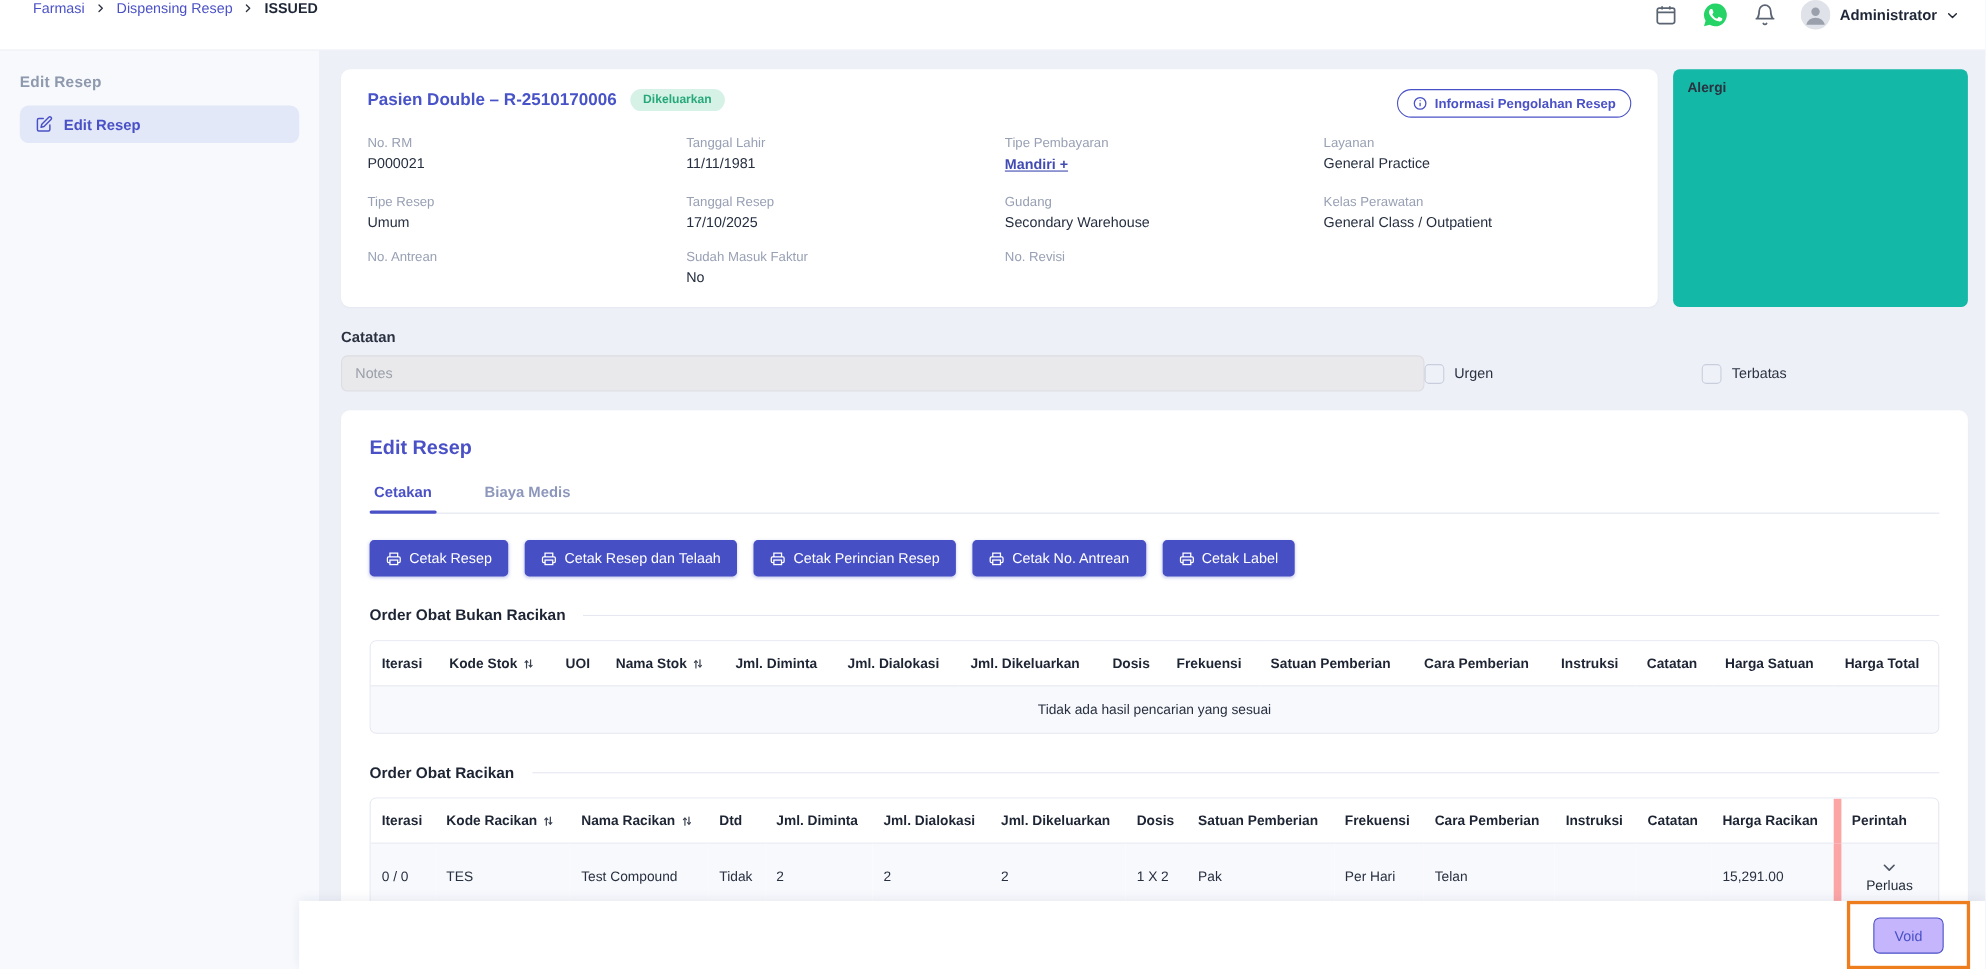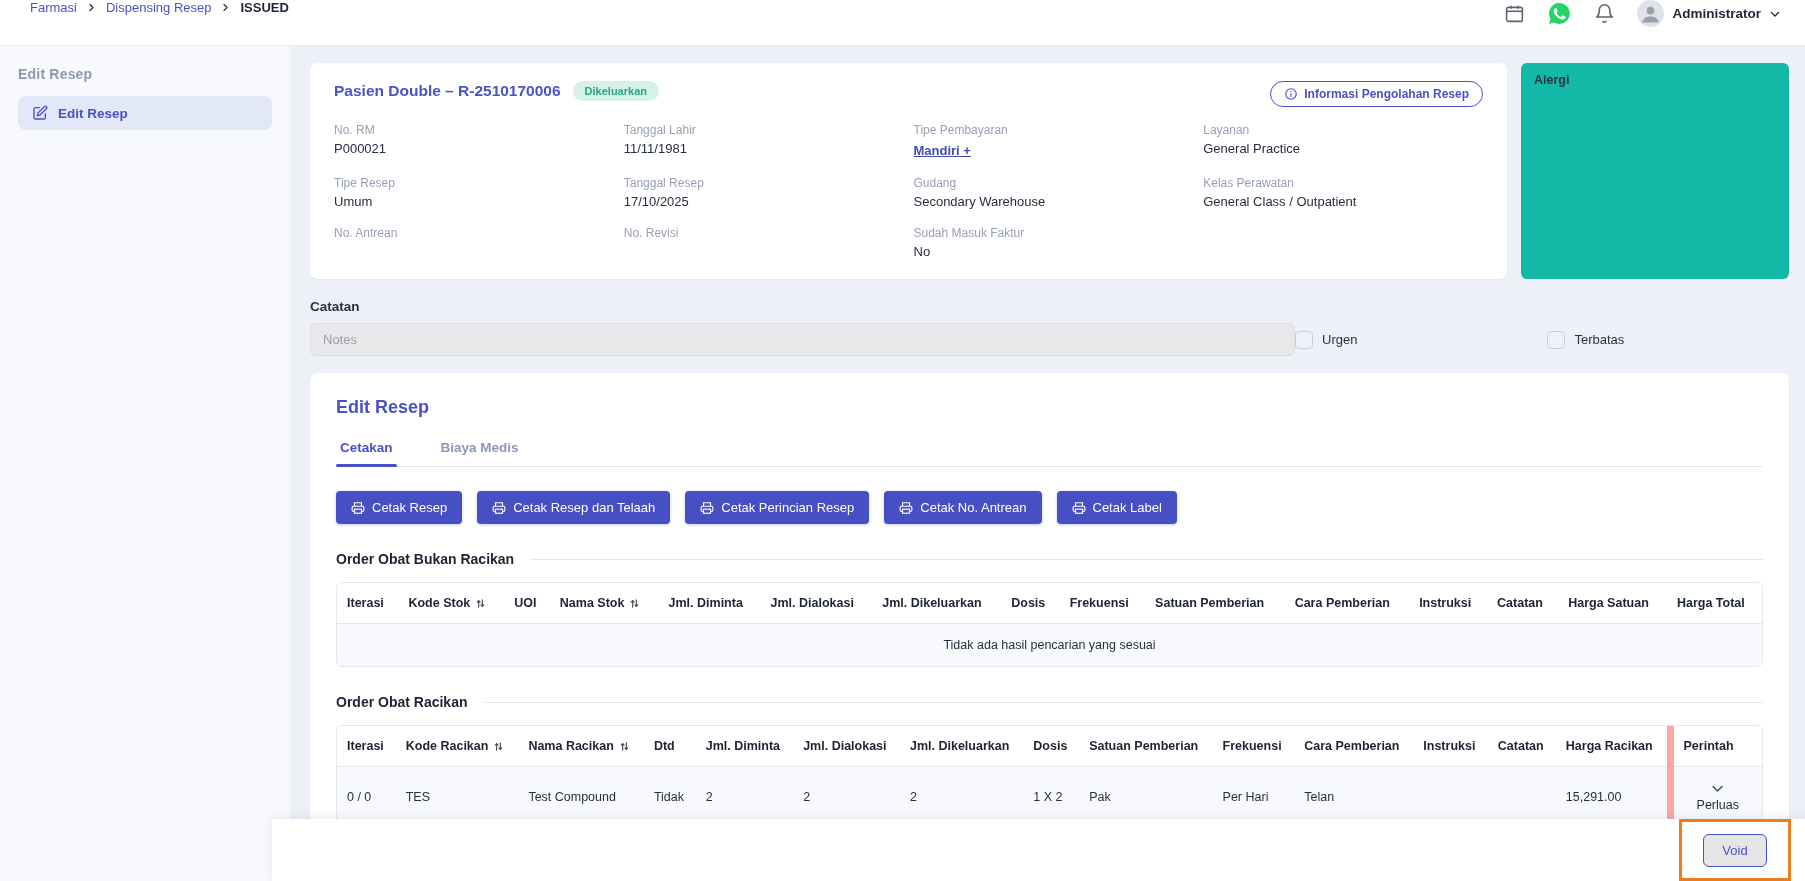--- a/index.html
+++ b/index.html
@@ -124,21 +124,21 @@
   
   .action-bar {
     position:absolute; left:272px; right:0; bottom:0; height:62px;
     background:#fff; box-shadow:0 -2px 10px rgba(30,40,90,.08); z-index:40;
   }
   .annotation-box {
     position:absolute; top:0; bottom:0; right:14px; width:112px;
     border:3px solid #ee7d1e; display:flex; align-items:center; justify-content:center;
   }
   .void-btn {
-    background:#e5e5e5; border:1px solid #4a51c6; color:#4a51c6;
+    background:#c4b5fd; border:1px solid #4a51c6; color:#4a51c6;
     border-radius:6px; padding:8px 18px; font-size:13px; cursor:pointer; font-family:inherit;
   }
 
   svg { display:block; }
 </style>
 </head>
 <body>
 
 <header class="topbar">
   <nav class="breadcrumb">
@@ -261,26 +261,26 @@
         </div>
         <div class="field">
           <div class="f-label">Kelas Perawatan</div>
           <div class="f-value">General Class / Outpatient</div>
         </div>
         <div class="field">
           <div class="f-label">No. Antrean</div>
           <div class="f-value"></div>
         </div>
         <div class="field">
+          <div class="f-label">Sudah Masuk Faktur</div>
+          <div class="f-value">No</div>
+        </div>
+        <div class="field">
           <div class="f-label">No. Revisi</div>
           <div class="f-value"></div>
-        </div>
-        <div class="field">
-          <div class="f-label">Sudah Masuk Faktur</div>
-          <div class="f-value">No</div>
         </div>
       </div>
     </section>
 
     <aside class="alert-panel">
       <div class="alert-box">
         <div class="a-title">Alergi</div>
       </div>
     </aside>
   </div>

